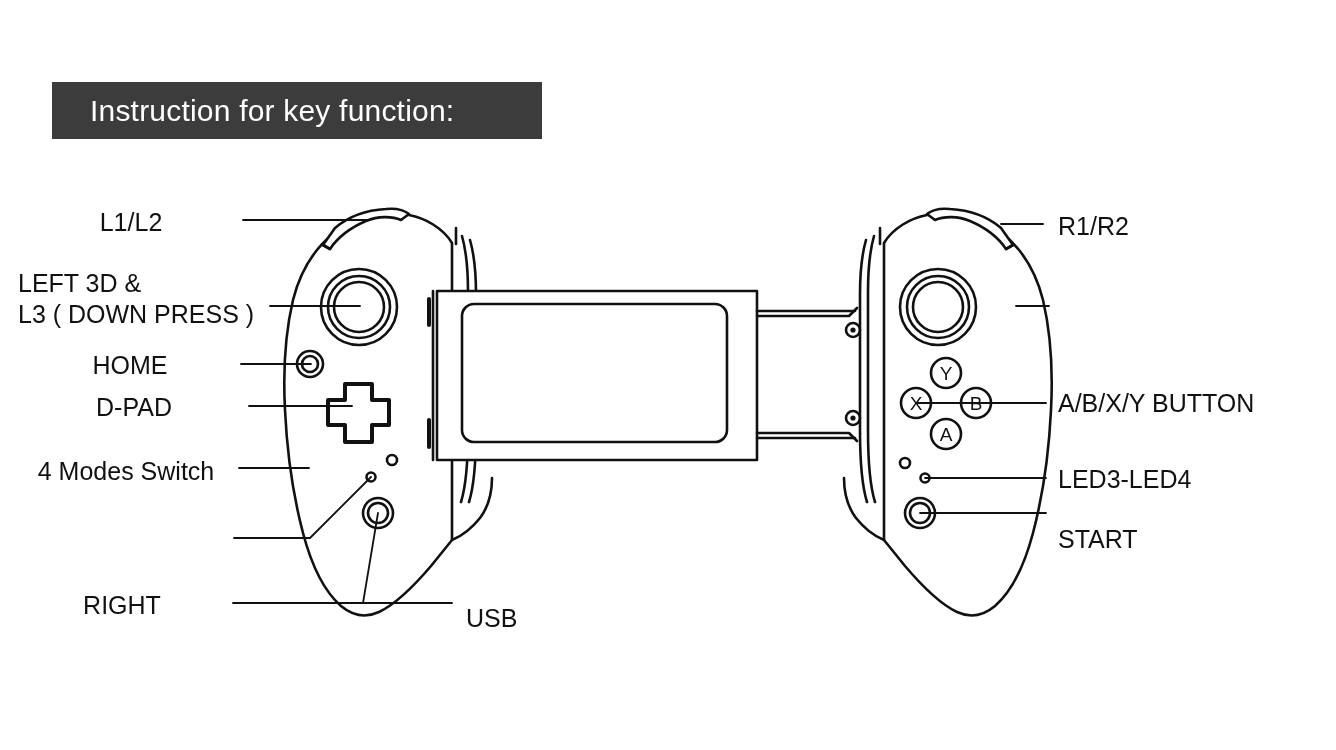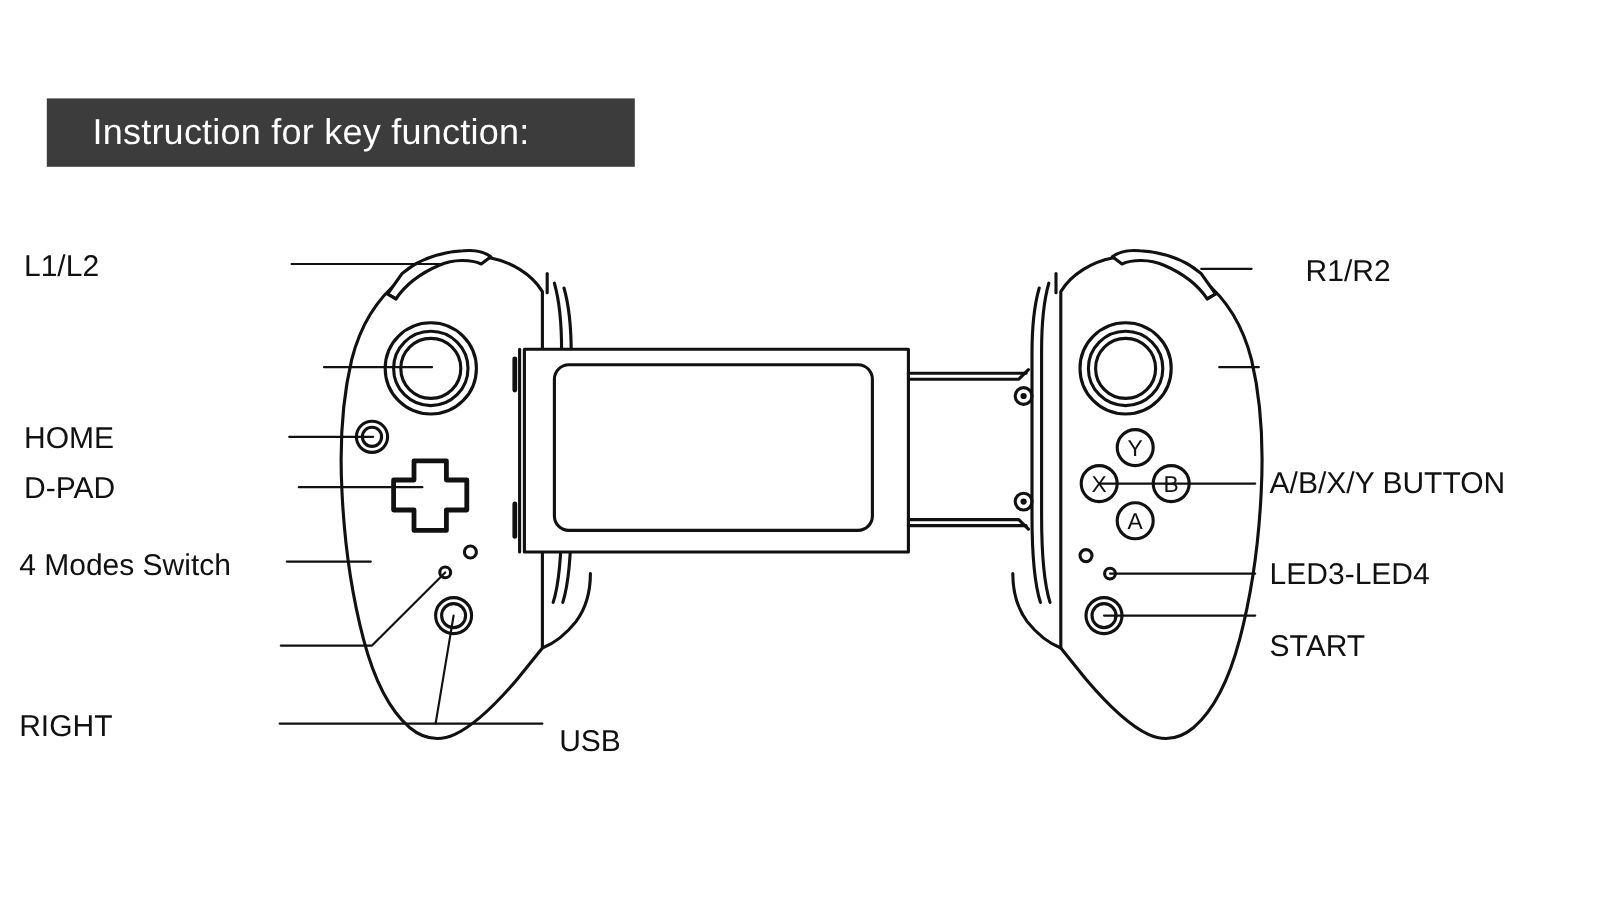--- a/index.html
+++ b/index.html
@@ -8,21 +8,21 @@
     background:#ffffff;
     font-family:"Liberation Sans", sans-serif;
     overflow:hidden;
     position:relative;
   }
   #stage{position:relative;width:1336px;height:750px;}
 
   
   .banner{
     position:absolute;
-    left:39px;top:82px;
+    left:52px;top:82px;
     width:490px;height:57px;
     background:#3c3c3c;
     display:flex;align-items:center;
   }
   .banner-text{
     color:#ffffff;
     font-size:30px;
     letter-spacing:.2px;
     padding-left:38px;
     font-weight:400;
@@ -33,21 +33,21 @@
   #diagram{position:absolute;left:0;top:0;width:1336px;height:750px;}
 
   
   .lbl{
     position:absolute;
     font-size:25px;
     color:#111111;
     white-space:nowrap;
     line-height:1.22;
   }
-  .lbl.r{text-align:left;}
+  .lbl.r{text-align:center;}
   .lbl.l{text-align:left;}
 </style>
 </head>
 <body>
 
 <div id="stage">
 
   <div class="banner">
     <span class="banner-text">Instruction for key function:</span>
   </div>
@@ -200,39 +200,43 @@
       <text x="916" y="410">X</text>
       <text x="976" y="410">B</text>
       <text x="946" y="441">A</text>
     </g>
   </svg>
 
   <div class="lbl r" style="left:20px;top:207px;width:222px;">
     <span>L1/L2</span>
   </div>
 
+  <div class="lbl l" style="left:18px;top:268px;width:260px;">
+    <div>LEFT 3D &amp;</div>
+    <div>L3 ( DOWN PRESS )</div>
+  </div>
 
   <div class="lbl r" style="left:20px;top:392px;width:228px;">
     <span>D-PAD</span>
   </div>
 
   <div class="lbl r" style="left:20px;top:350px;width:220px;">
     <span>HOME</span>
   </div>
 
   <div class="lbl r" style="left:16px;top:456px;width:220px;">
     <span>4 Modes Switch</span>
   </div>
 
 
   <div class="lbl r" style="left:16px;top:590px;width:212px;">
     <span>RIGHT</span>
   </div>
 
-  <div class="lbl l" style="left:1088px;top:211px;">
+  <div class="lbl l" style="left:1058px;top:211px;">
     <span>R1/R2</span>
   </div>
 
 
   <div class="lbl l" style="left:1058px;top:388px;">
     <span>A/B/X/Y BUTTON</span>
   </div>
 
   <div class="lbl l" style="left:1058px;top:464px;">
     <span>LED3-LED4</span>

